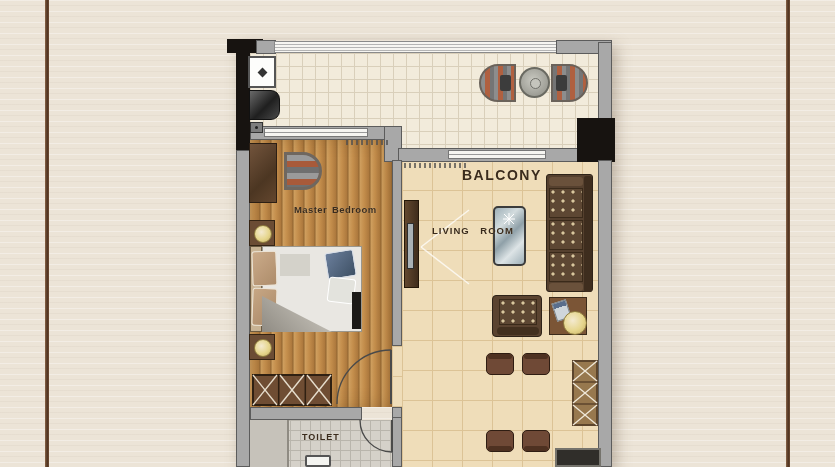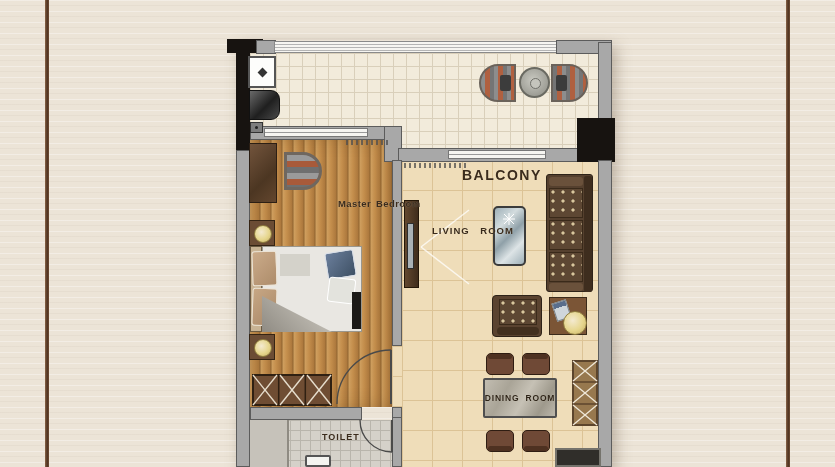--- a/index.html
+++ b/index.html
@@ -147,23 +147,20 @@
     <div class="abs" style="left:4px;top:3px;width:13px;height:17px;background:#cfd6db;border:1px solid #7a8288;transform:rotate(-18deg);background-image:linear-gradient(180deg,#5a6e8c 0 5px,transparent 5px);"></div>
     <div class="abs lamp" style="left:13px;top:13px;width:22px;height:22px;"></div>
   </div>
 
   <div class="abs furn" style="left:486px;top:353px;width:28px;height:22px;background:#6f4936;border:1px solid #2f1d12;border-radius:5px;">
     <div class="abs" style="left:1px;top:0;width:24px;height:5px;background:#4e3121;border-radius:4px;"></div>
   </div>
   <div class="abs furn" style="left:522px;top:353px;width:28px;height:22px;background:#6f4936;border:1px solid #2f1d12;border-radius:5px;">
     <div class="abs" style="left:1px;top:0;width:24px;height:5px;background:#4e3121;border-radius:4px;"></div>
   </div>
-  <div class="abs furn" style="left:483px;top:378px;width:74px;height:40px;border:2px solid #4f4f4f;border-radius:2px;background:linear-gradient(120deg,#c2bdb1 0%,#a9a497 30%,#c6c1b5 55%,#9e998c 80%,#bcb7ab 100%);display:flex;align-items:center;justify-content:center;">
-    <span class="label" style="position:static;font-size:8.5px;letter-spacing:0.8px;word-spacing:3px;color:#2e2418;">DINING ROOM</span>
-  </div>
   <div class="abs furn" style="left:486px;top:430px;width:28px;height:22px;background:#6f4936;border:1px solid #2f1d12;border-radius:5px;">
     <div class="abs" style="left:1px;bottom:0;width:24px;height:5px;background:#4e3121;border-radius:4px;"></div>
   </div>
   <div class="abs furn" style="left:522px;top:430px;width:28px;height:22px;background:#6f4936;border:1px solid #2f1d12;border-radius:5px;">
     <div class="abs" style="left:1px;bottom:0;width:24px;height:5px;background:#4e3121;border-radius:4px;"></div>
   </div>
   <div class="abs furn" style="left:572px;top:360px;width:26px;height:66px;background:#97784e;border:2px solid #5c452c;"></div>
   <div class="abs furn" style="left:555px;top:448px;width:46px;height:19px;background:#302e2a;border:2px solid #75736c;"></div>
 
   <div class="abs furn" style="left:305px;top:455px;width:26px;height:12px;background:#f4f4f0;border:2px solid #555;border-radius:2px;"></div>
@@ -207,17 +204,17 @@
     </g>
     <g stroke="#ffffff" stroke-width="1">
       <line x1="503" y1="219" x2="515" y2="219"></line>
         <line x1="509" y1="213" x2="509" y2="225"></line>
       <line x1="504" y1="214" x2="514" y2="224"></line>
         <line x1="514" y1="214" x2="504" y2="224"></line>
     </g>
   </svg>
 
   <span class="label" style="left:462px;top:119px;font-size:14px;letter-spacing:1.5px;margin-top:48px;">BALCONY</span>
-  <span class="label" style="left:294px;top:198px;font-size:9.5px;letter-spacing:0.4px;word-spacing:2px;margin-left:44px;">Master Bedroom</span>
+  <span class="label" style="left:294px;top:204px;font-size:9.5px;letter-spacing:0.4px;word-spacing:2px;">Master Bedroom</span>
   <span class="label" style="left:432px;top:225px;font-size:9.5px;letter-spacing:1px;word-spacing:7px;">LIVING ROOM</span>
-  <span class="label" style="left:302px;top:432px;font-size:9px;letter-spacing:1px;padding-left:20px;">TOILET</span>
+  <span class="label" style="left:302px;top:432px;font-size:9px;letter-spacing:1px;">TOILET</span>
 
 </div>
 
 </body></html>

